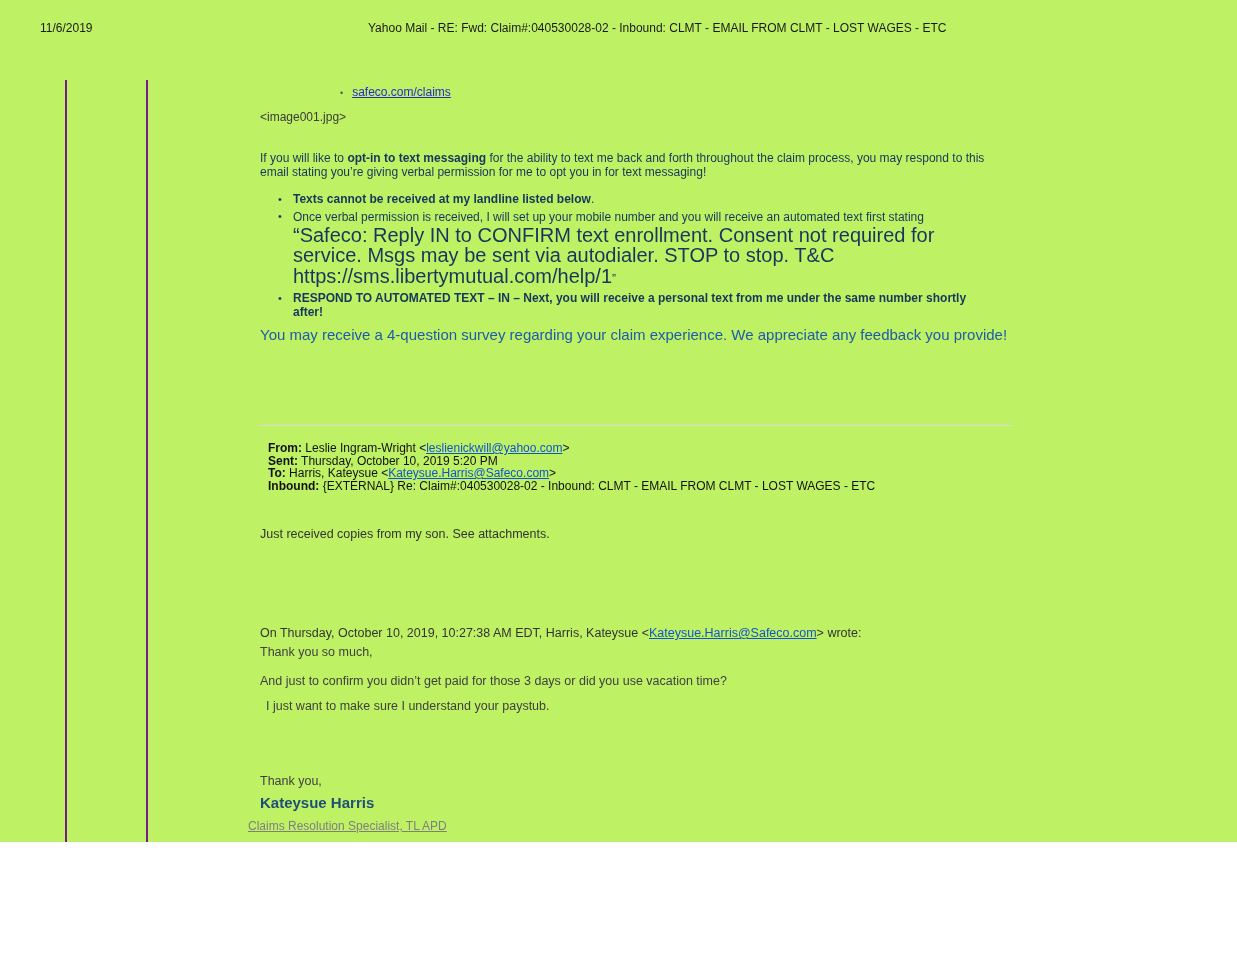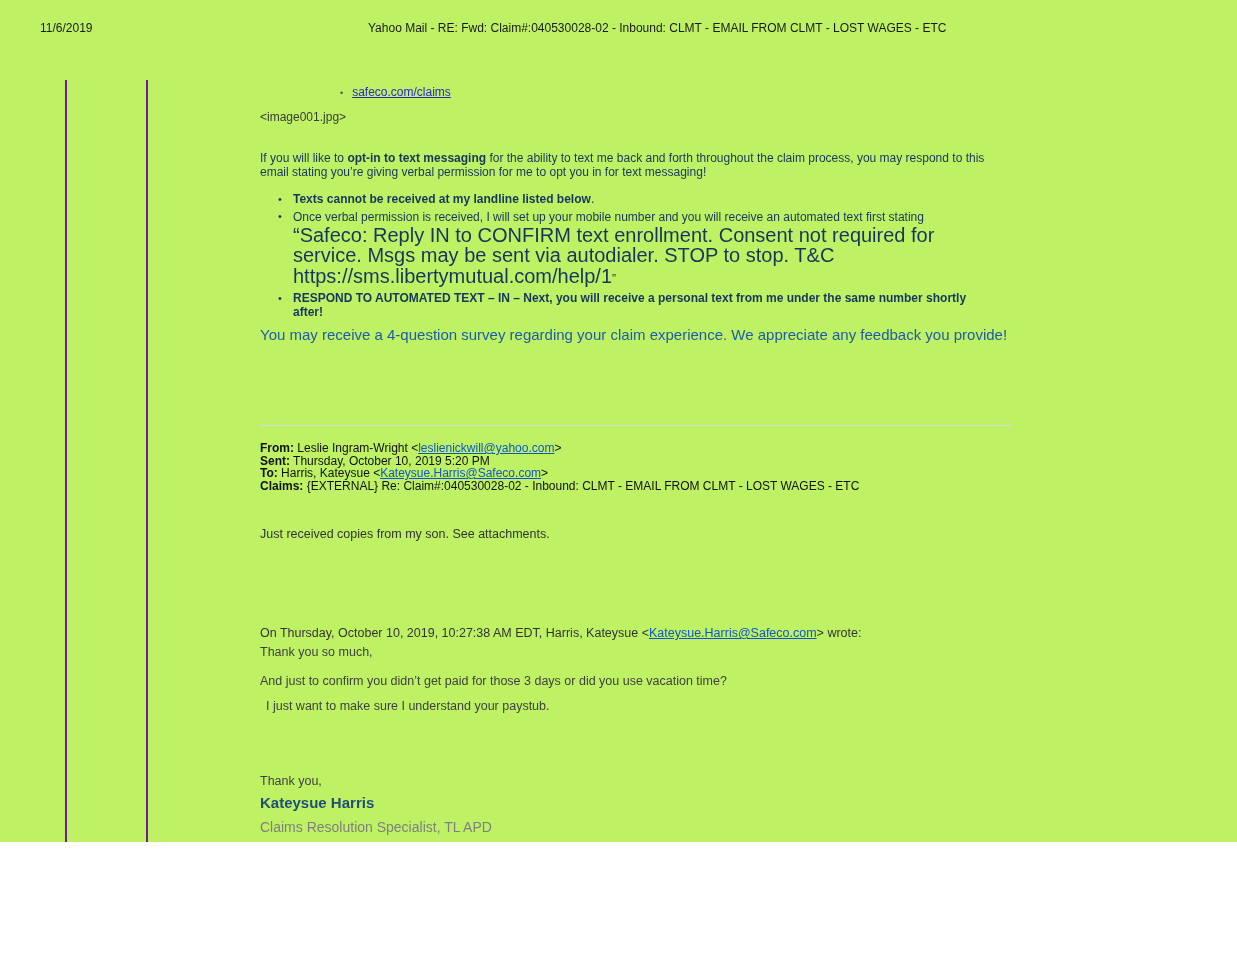--- a/index.html
+++ b/index.html
@@ -68,30 +68,30 @@
   
   .divider {
     position: absolute; left: 259px; top: 425px; width: 754px; height: 0;
     border-top: 1.5px solid #d9d9d9;
   }
   
   .mail-headers {
     position: absolute; left: 260px; top: 442px; width: 745px;
     font-size: 12px; line-height: 12.5px; color: #111;
   }
-  .mail-headers b { font-weight: bold; }
+  .mail-headers b { font-weight: bold; margin-left: 8px; }
   
   .body-line { position: absolute; left: 260px; font-size: 12.5px; color: #333; }
   .gray-para { color: #404040; }
   
   .sig-name {
     position: absolute; left: 260px; top: 794px;
     font-size: 15px; font-weight: bold; color: #1f4e79;
   }
-  .sig-line { position: absolute; left: 260px; font-size: 14px; color: #7f7f7f; }
+  .sig-line { position: absolute; left: 248px; font-size: 12px; color: #7f7f7f; text-decoration: underline; }
   .sig-clip {
     position: absolute; left: 260px; top: 866px; height: 9px; overflow: hidden;
   }
   .sig-clip span { font-size: 12.5px; color: #7f7f7f; }
 </style>
 </head>
 <body>
 
 <div class="page">
 
@@ -128,21 +128,21 @@
   </div>
 
   <div class="survey-note">You may receive a 4-question survey regarding your claim experience. We appreciate any feedback you provide!</div>
 
   <div class="divider"></div>
 
   <div class="mail-headers">
     <div><b>From:</b><span> Leslie Ingram-Wright &lt;</span><a class="link-word">leslienickwill@yahoo.com</a><span>&gt;</span></div>
     <div><b>Sent:</b><span> Thursday, October 10, 2019 5:20 PM</span></div>
     <div><b>To:</b><span> Harris, Kateysue &lt;</span><a class="link-word">Kateysue.Harris@Safeco.com</a><span>&gt;</span></div>
-    <div><b>Claims:</b><span> {EXTERNAL} Re: Claim#:040530028-02 - Inbound: CLMT - EMAIL FROM CLMT - LOST WAGES - ETC</span></div>
+    <div><b>Inbound:</b><span> {EXTERNAL} Re: Claim#:040530028-02 - Inbound: CLMT - EMAIL FROM CLMT - LOST WAGES - ETC</span></div>
   </div>
 
   <div class="body-line" style="top:527px;">Just received copies from my son.  See attachments.</div>
 
   <div class="body-line" style="top:590px;margin-top:36px;">
     <span>On Thursday, October 10, 2019, 10:27:38 AM EDT, Harris, Kateysue &lt;</span><a class="link-word">Kateysue.Harris@Safeco.com</a><span>&gt; wrote:</span>
   </div>
 
   <div class="body-line gray-para" style="top:645px;">Thank you so much,</div>
   <div class="body-line gray-para" style="top:674px;">And just to confirm you didn’t get paid for those 3 days or did you use vacation time?</div>

